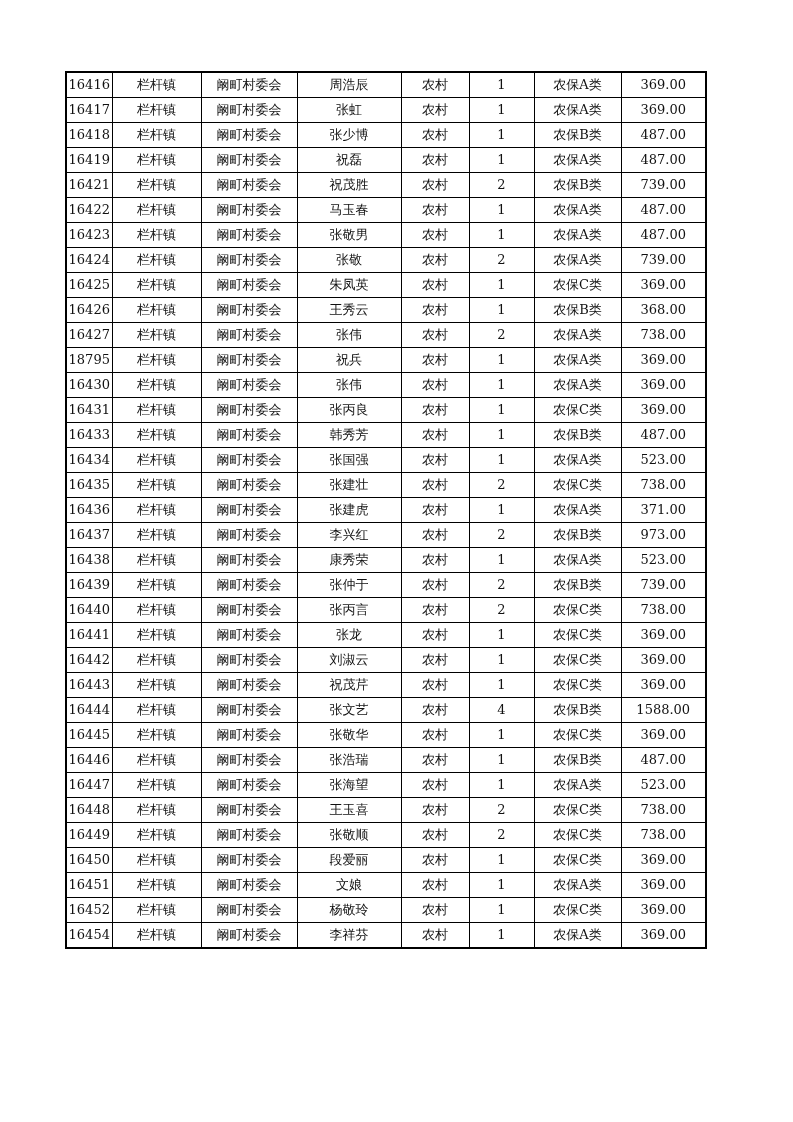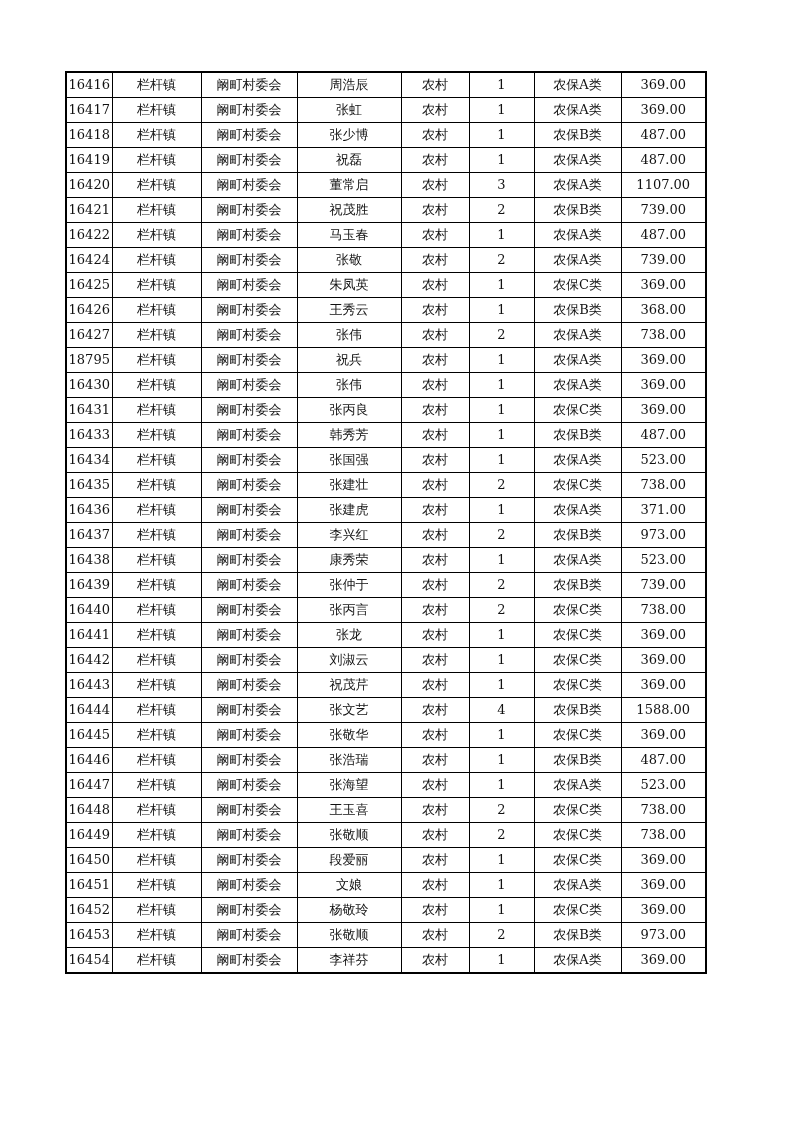--- a/index.html
+++ b/index.html
@@ -93,50 +93,50 @@
     <td>16419</td>
     <td>栏杆镇</td>
     <td>阚町村委会</td>
     <td>祝磊</td>
     <td>农村</td>
     <td>1</td>
     <td>农保A类</td>
     <td>487.00</td>
   </tr>
         <tr>
-    <td>16420</td>
-    <td>栏杆镇</td>
-    <td>阚町村委会</td>
-    <td>董常启</td>
-    <td>农村</td>
-    <td>3</td>
-    <td>农保A类</td>
-    <td>1107.00</td>
-  </tr>
-        <tr>
     <td>16421</td>
     <td>栏杆镇</td>
     <td>阚町村委会</td>
     <td>祝茂胜</td>
     <td>农村</td>
     <td>2</td>
     <td>农保B类</td>
     <td>739.00</td>
   </tr>
         <tr>
     <td>16422</td>
     <td>栏杆镇</td>
     <td>阚町村委会</td>
     <td>马玉春</td>
     <td>农村</td>
     <td>1</td>
     <td>农保A类</td>
     <td>487.00</td>
   </tr>
         <tr>
+    <td>16423</td>
+    <td>栏杆镇</td>
+    <td>阚町村委会</td>
+    <td>张敬男</td>
+    <td>农村</td>
+    <td>1</td>
+    <td>农保A类</td>
+    <td>487.00</td>
+  </tr>
+        <tr>
     <td>16424</td>
     <td>栏杆镇</td>
     <td>阚町村委会</td>
     <td>张敬</td>
     <td>农村</td>
     <td>2</td>
     <td>农保A类</td>
     <td>739.00</td>
   </tr>
         <tr>
@@ -391,30 +391,20 @@
   </tr>
         <tr>
     <td>16452</td>
     <td>栏杆镇</td>
     <td>阚町村委会</td>
     <td>杨敬玲</td>
     <td>农村</td>
     <td>1</td>
     <td>农保C类</td>
     <td>369.00</td>
-  </tr>
-        <tr>
-    <td>16453</td>
-    <td>栏杆镇</td>
-    <td>阚町村委会</td>
-    <td>张敬顺</td>
-    <td>农村</td>
-    <td>2</td>
-    <td>农保B类</td>
-    <td>973.00</td>
   </tr>
         <tr>
     <td>16454</td>
     <td>栏杆镇</td>
     <td>阚町村委会</td>
     <td>李祥芬</td>
     <td>农村</td>
     <td>1</td>
     <td>农保A类</td>
     <td>369.00</td>

